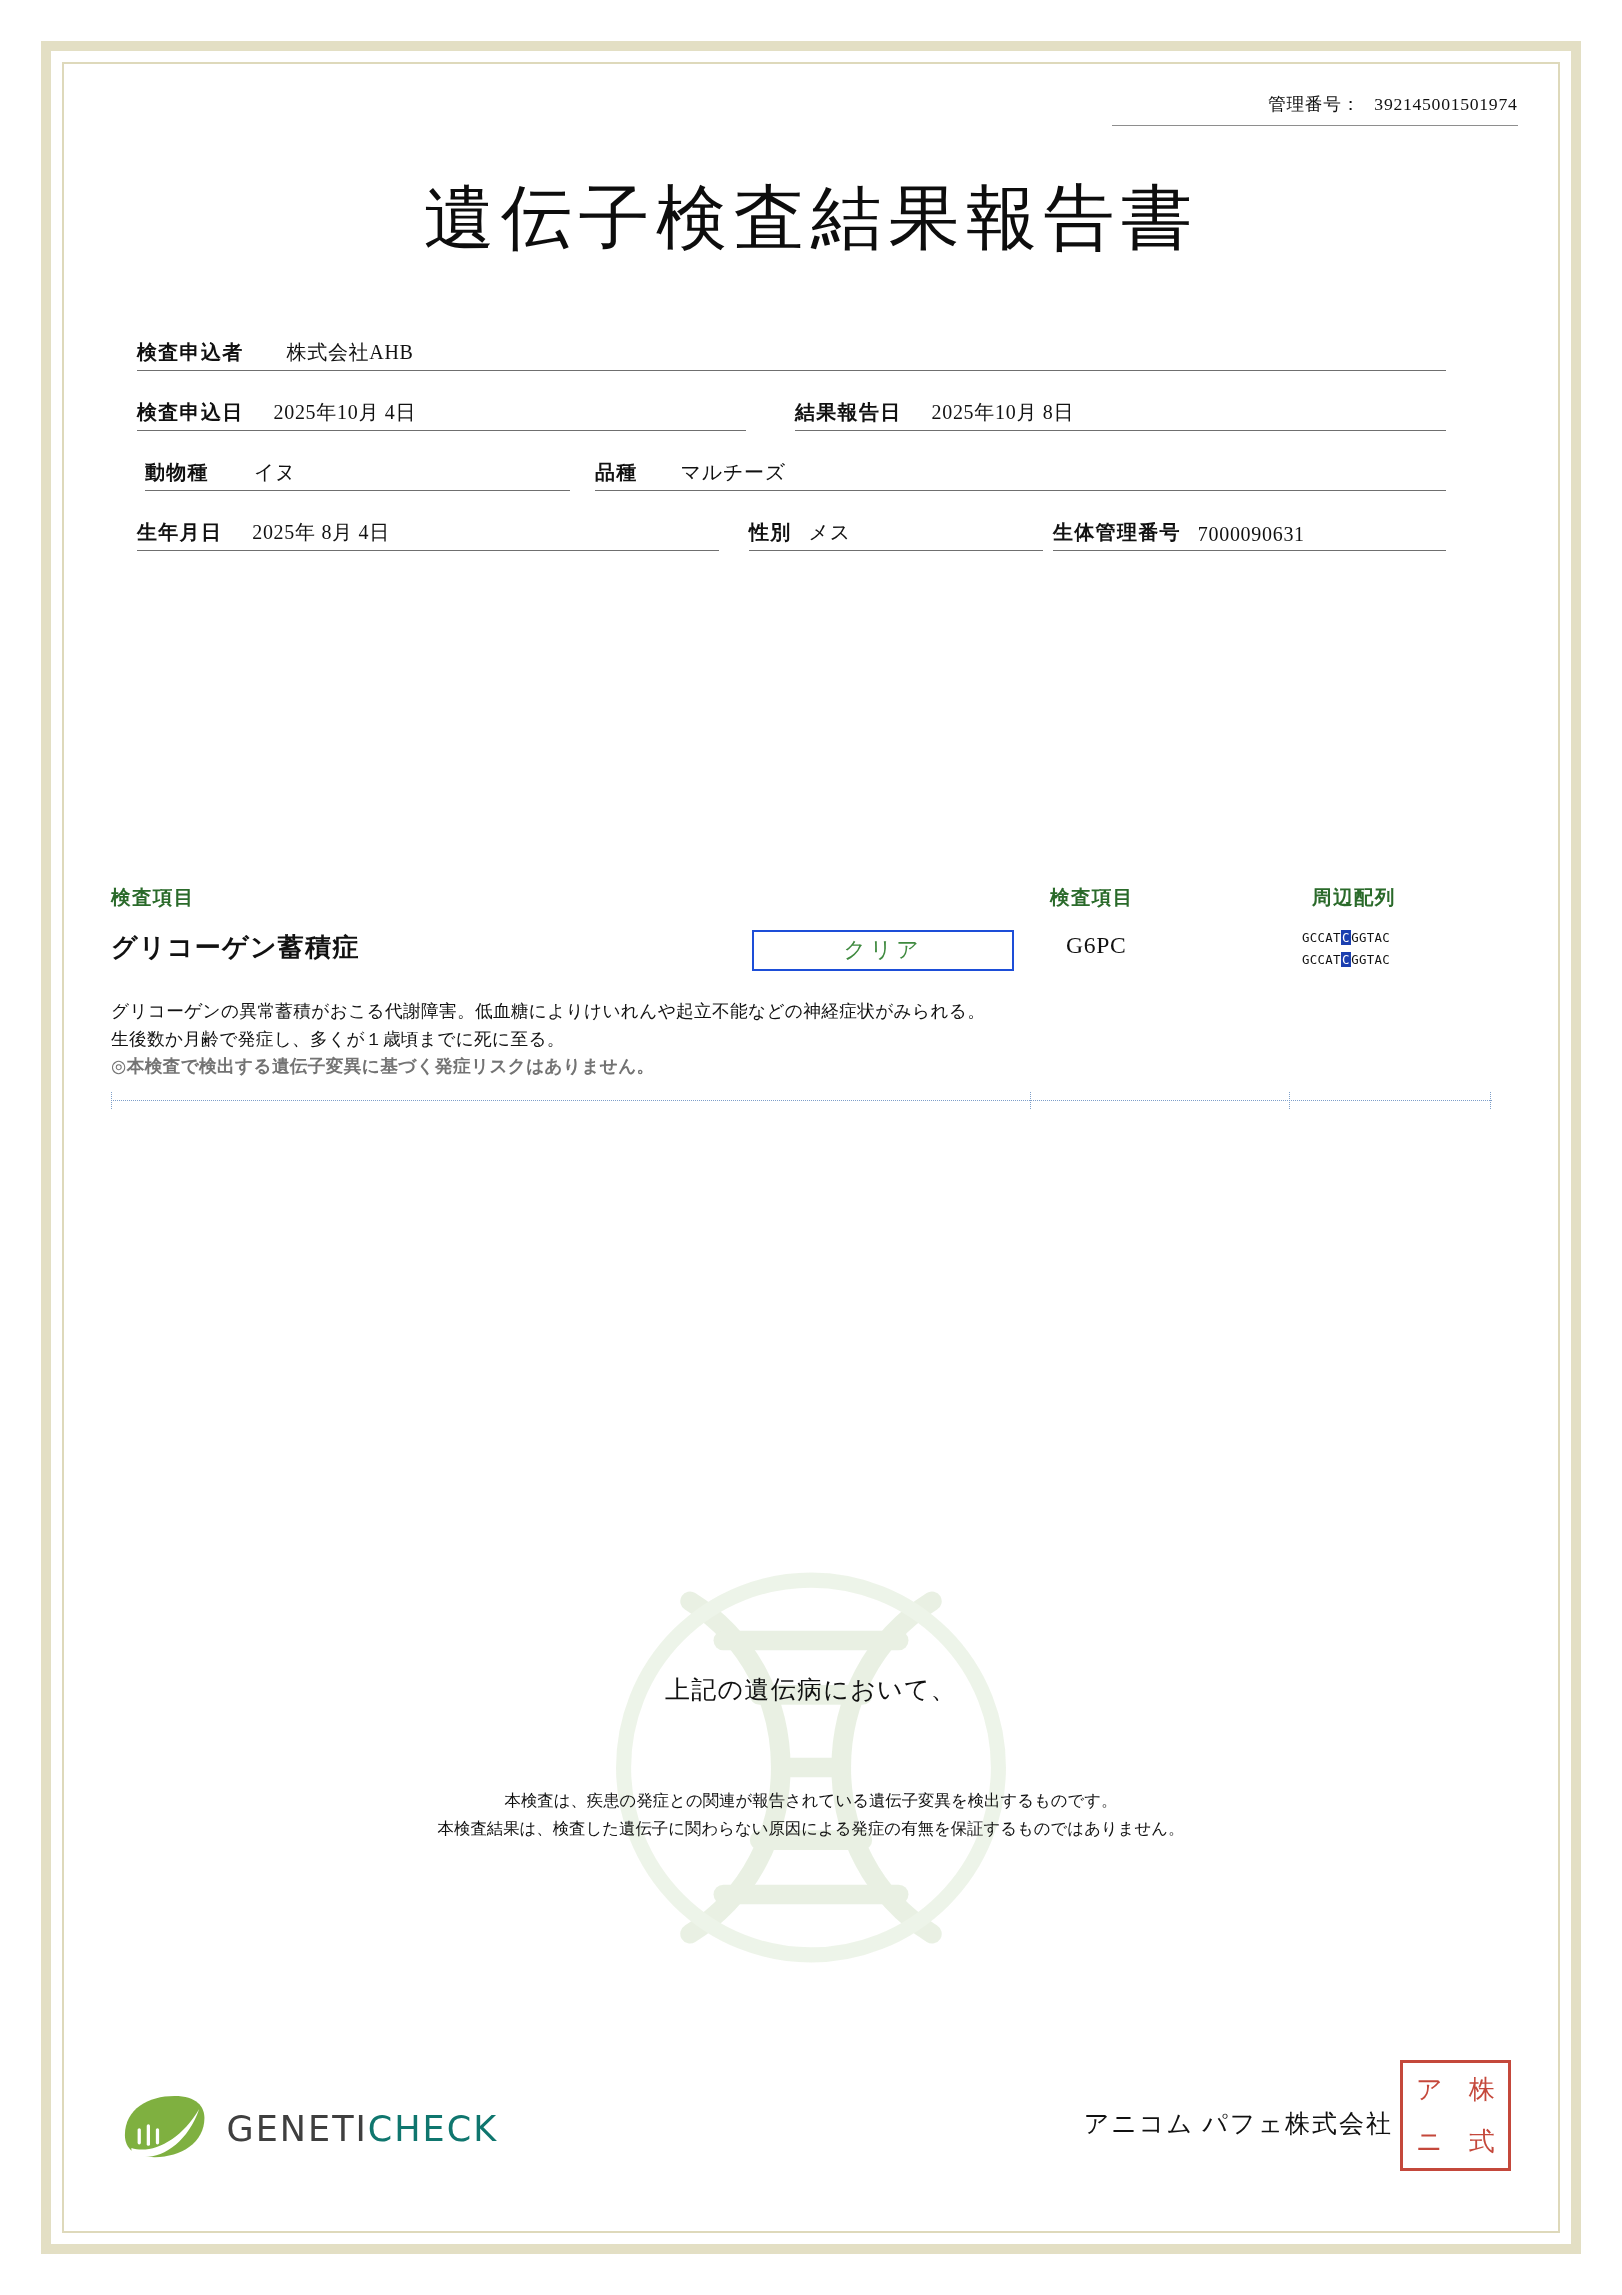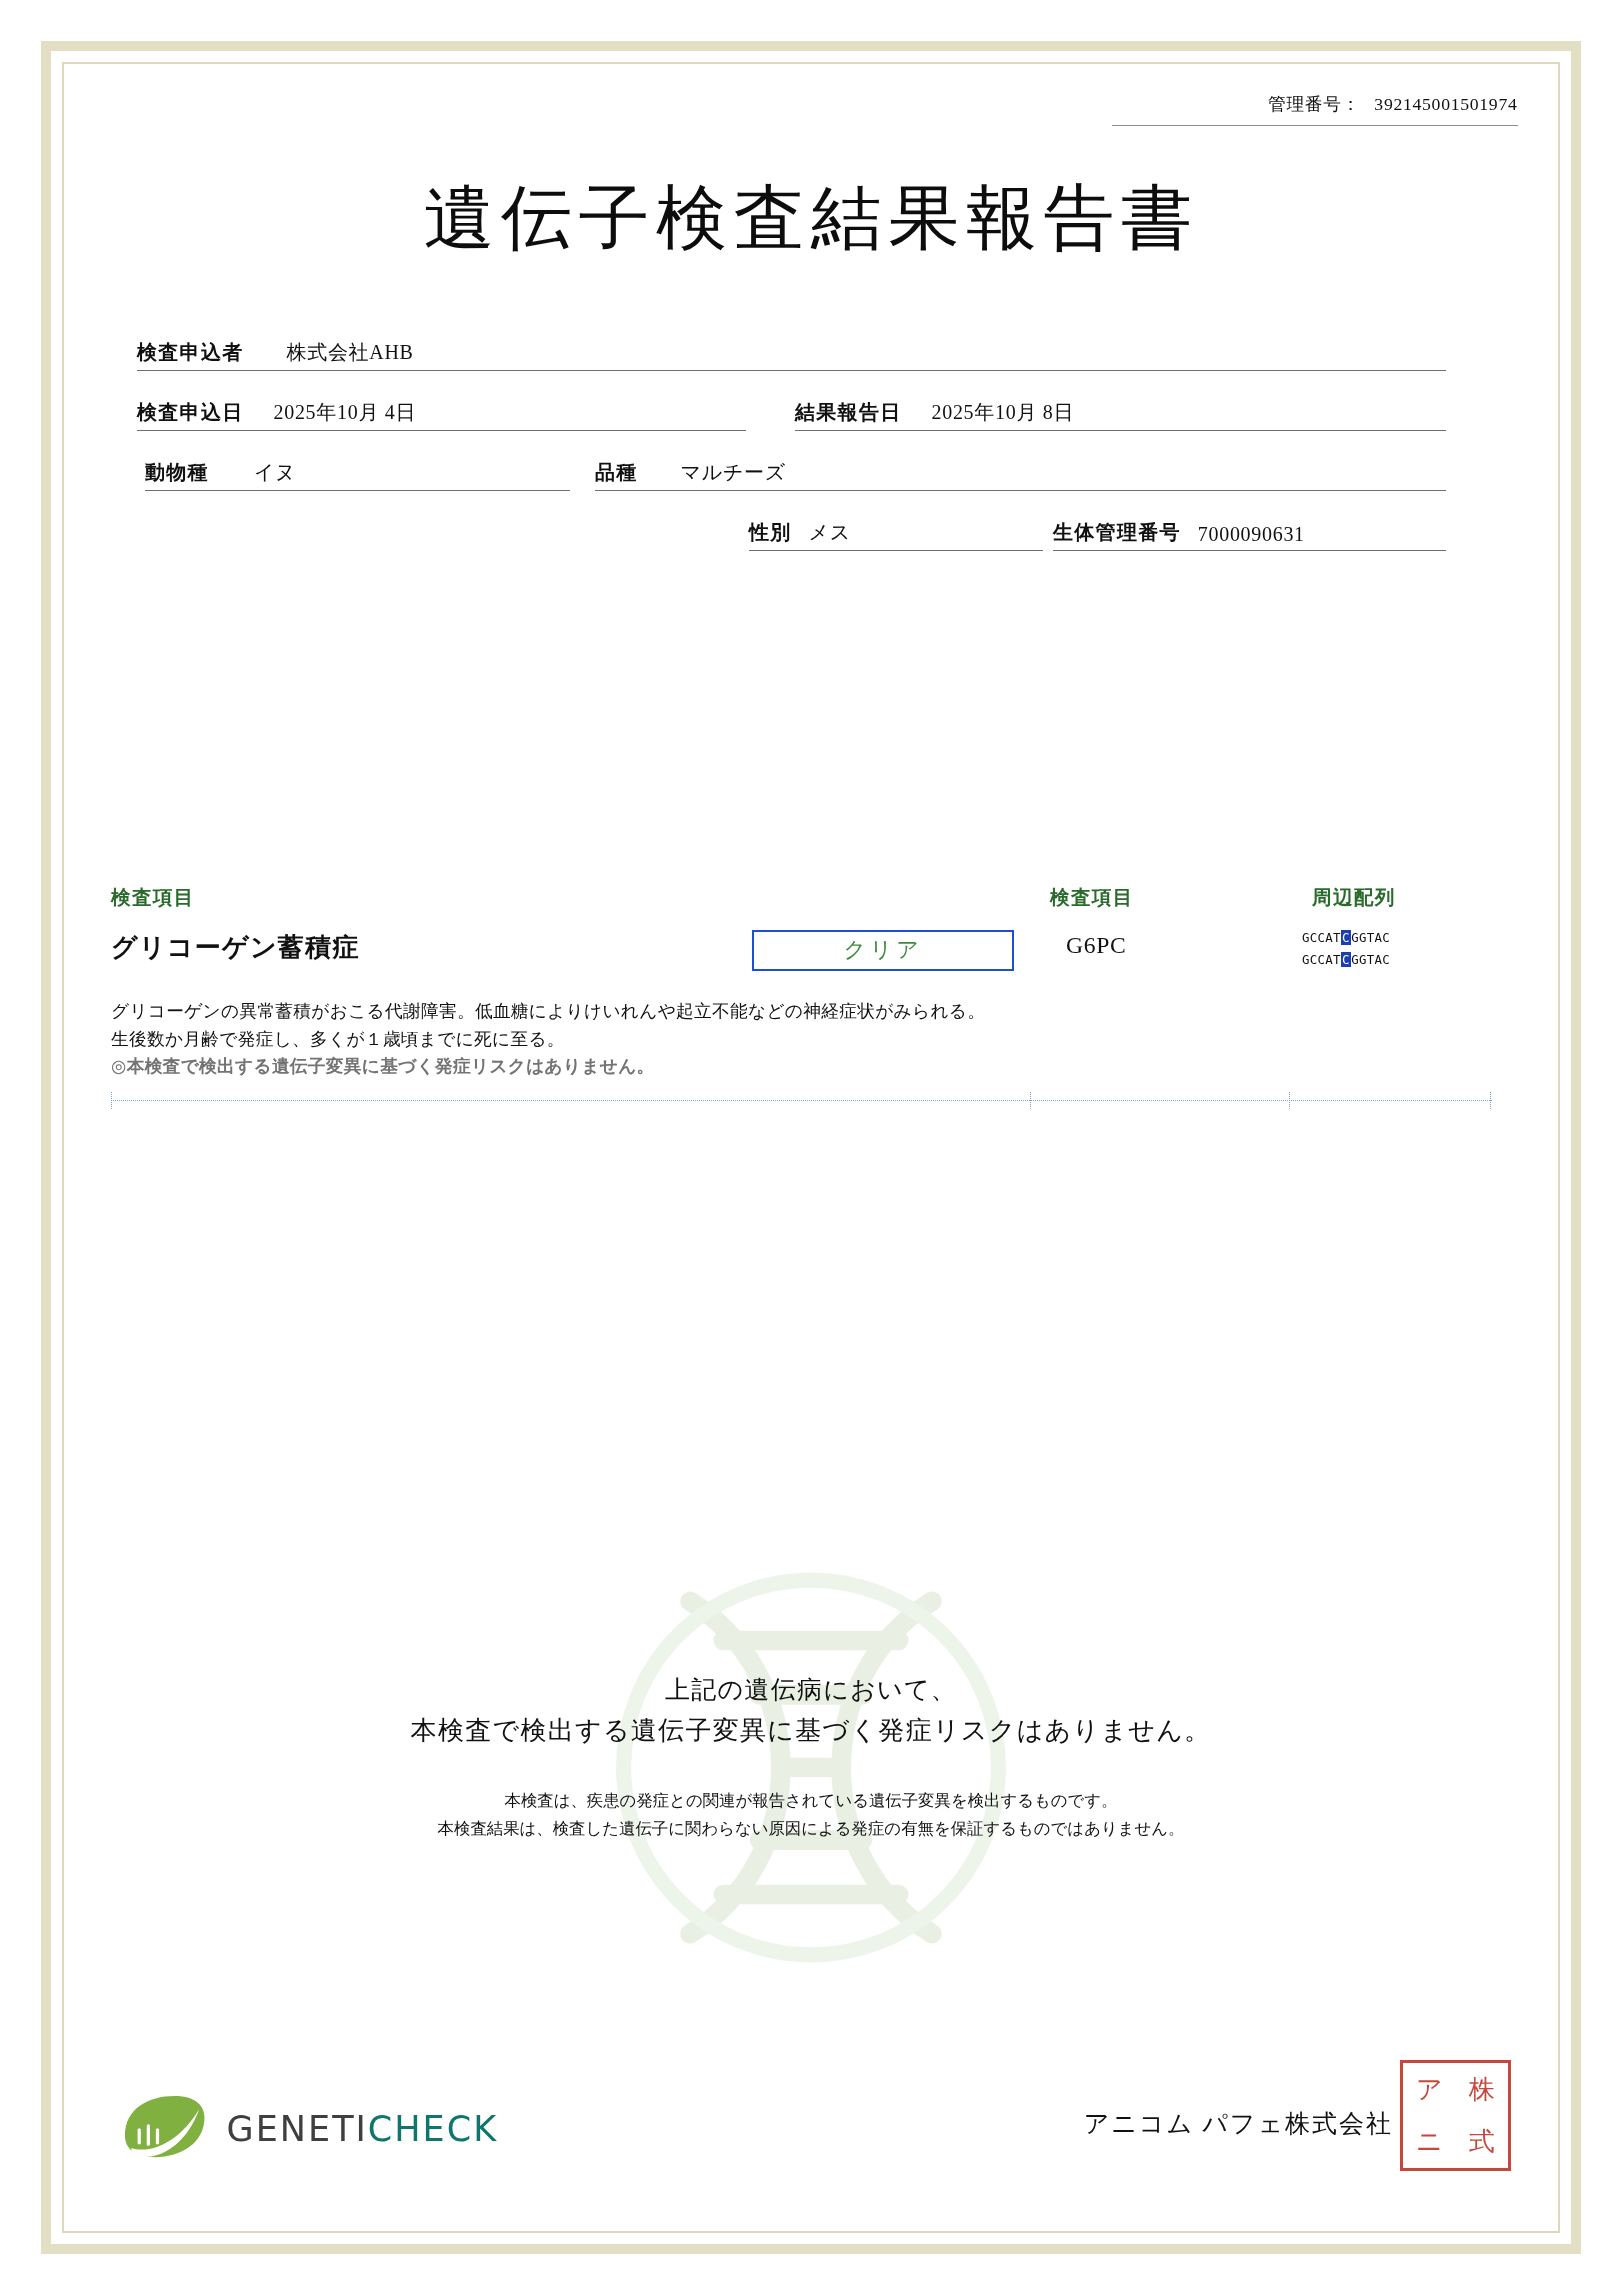--- a/index.html
+++ b/index.html
@@ -365,20 +365,24 @@
           <span class="lbl">動物種</span>
           <span class="val gap-sm">イヌ</span>
         </div>
         <div class="fld" style="left:458px; width:851px;">
           <span class="lbl">品種</span>
           <span class="val gap-lg">マルチーズ</span>
         </div>
       </div>
 
       <div class="mrow">
+        <div class="fld" style="left:0; width:582px;">
+          <span class="lbl">生年月日</span>
+          <span class="val gap-md">2025年 8月 4日</span>
+        </div>
         <div class="fld" style="left:612px; width:294px;">
           <span class="lbl">性別</span>
           <span class="val gap-sm">メス</span>
         </div>
         <div class="fld" style="left:916px; width:393px;">
           <span class="lbl">生体管理番号</span>
           <span class="val gap-sm">7000090631</span>
         </div>
       </div>
 
@@ -426,21 +430,20 @@
           <path d="M130 130 L170 130"></path>
           <path d="M116 178 L184 178"></path>
           <path d="M92 214 L208 214"></path>
         </g>
         <circle cx="150" cy="130" r="124" fill="none" stroke="#d9e7cf" stroke-width="10"></circle>
       </svg>
     </div>
 
     <div class="conclusion">
       <div class="c1">上記の遺伝病において、</div>
-      <div class="c2">本検査で検出する遺伝子変異に基づく発症リスクはありません。</div>
     </div>
     <div class="fineprint">
       <div>本検査は、疾患の発症との関連が報告されている遺伝子変異を検出するものです。</div>
       <div>本検査結果は、検査した遺伝子に関わらない原因による発症の有無を保証するものではありません。</div>
     </div>
 
     <div class="brand">
       <div class="brand-mark">
         <svg viewBox="0 0 140 112" width="92" height="73" aria-hidden="true">
           <path d="M10 66 C 10 26, 46 6, 86 6 C 120 6, 132 22, 132 40 C 132 78, 96 100, 56 100 C 26 100, 10 88, 10 66 Z" fill="#7fb040"></path>

